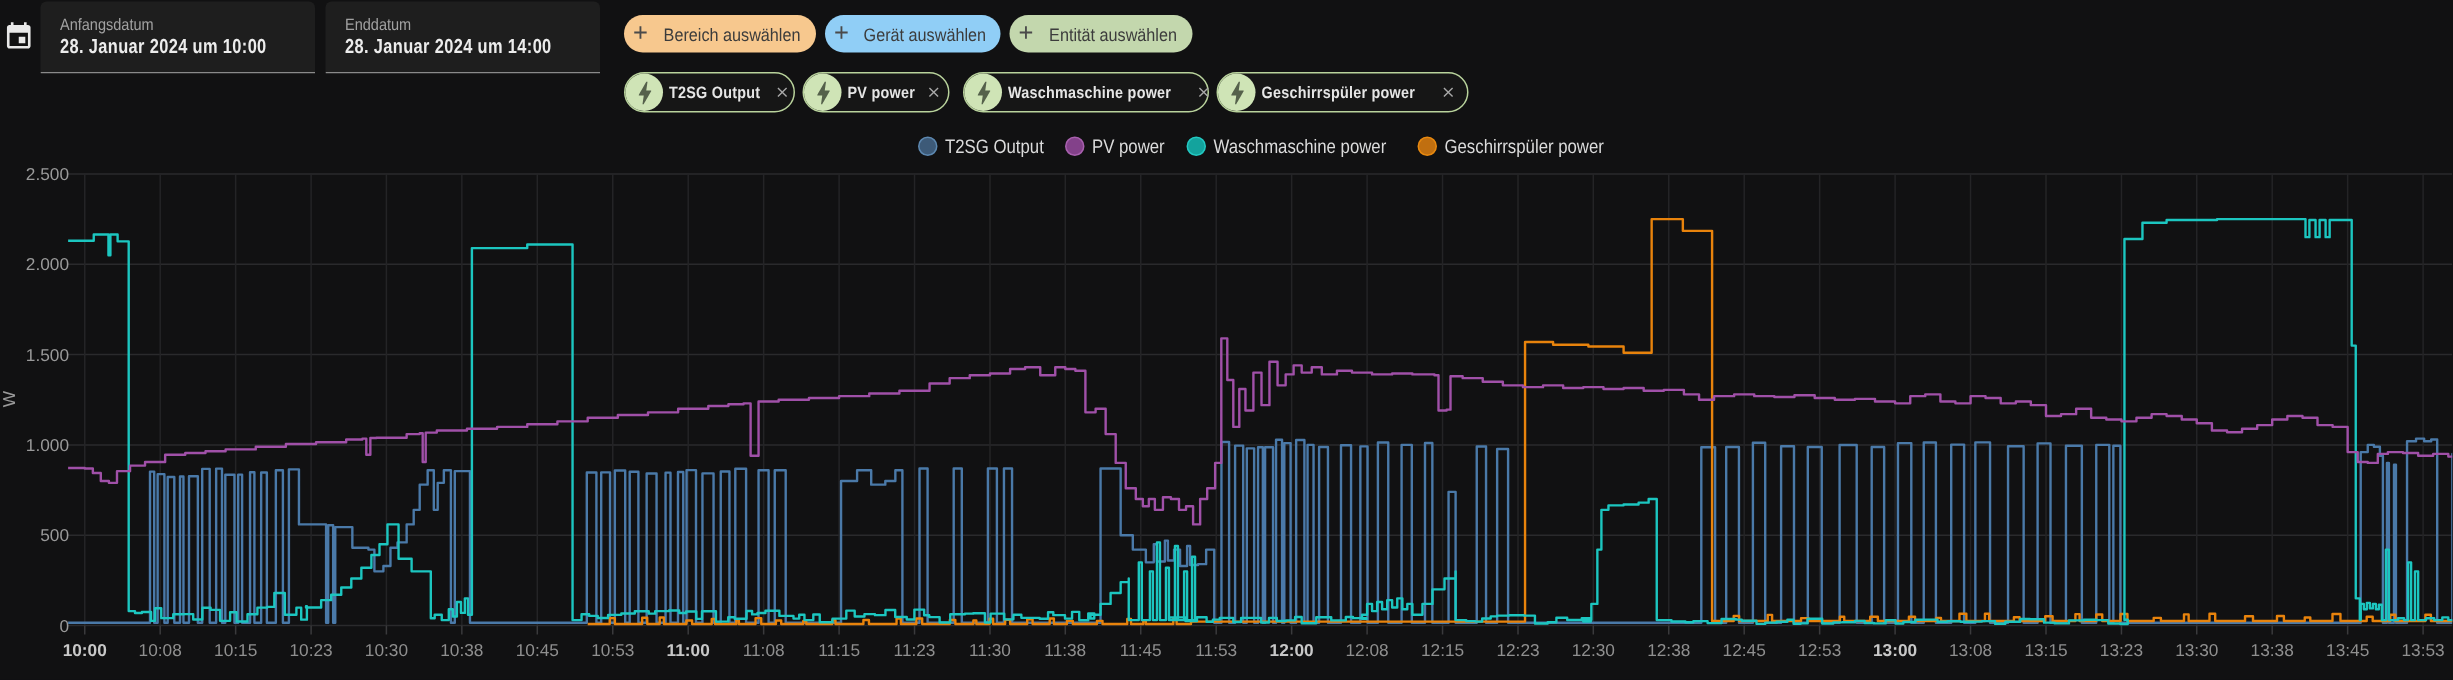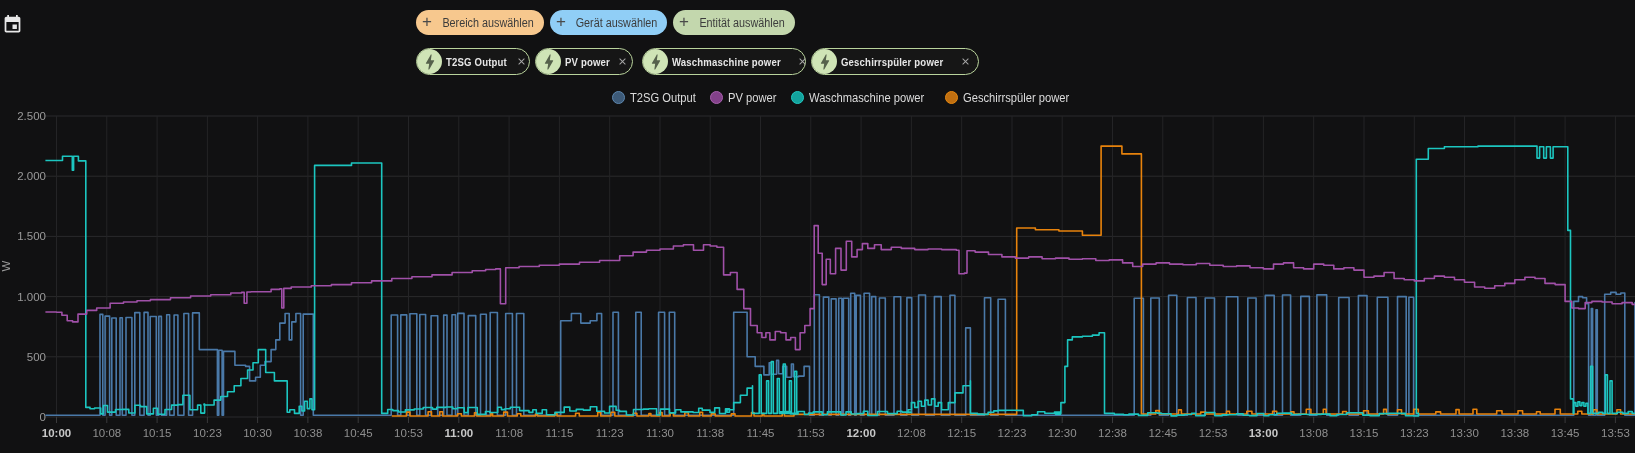--- a/index.html
+++ b/index.html
@@ -19,20 +19,28 @@
 .legend{position:absolute;left:612px;top:90px;height:15px;}
 .li{position:absolute;top:0;display:flex;align-items:center;}
 .ldot{width:13px;height:13px;border-radius:50%;box-sizing:border-box;display:inline-block;flex:none;}
 .lt{font-size:13px;color:#dcdcdc;margin-left:5px;white-space:nowrap;transform:scaleX(.86);transform-origin:0 50%;}
 </style></head>
 <body>
 <div class="wrap">
 <svg style="position:absolute;left:2px;top:14px" width="21" height="21" viewBox="0 0 24 24">
       <path fill="#e8e8e8" d="M19 3h-1V1h-2v2H8V1H6v2H5c-1.11 0-2 .9-2 2v14c0 1.1.89 2 2 2h14c1.1 0 2-.9 2-2V5c0-1.1-.9-2-2-2zm0 16H5V9h14v10zm-2-2h-5v-5h5v5z"></path>
     </svg>
+<div class="dfield" style="left:27px;width:183px">
+  <div class="dlabel">Anfangsdatum</div>
+  <div class="dvalue">28. Januar 2024 um 10:00</div>
+</div>
+<div class="dfield" style="left:217px;width:183px">
+  <div class="dlabel">Enddatum</div>
+  <div class="dvalue">28. Januar 2024 um 14:00</div>
+</div>
 <div class="btn" style="left:416px;width:128px;background:#f7c88e">
       <span class="plus">+</span>
       <span class="bt">Bereich auswählen</span>
     </div>
 <div class="btn" style="left:550px;width:117px;background:#90cef6">
       <span class="plus">+</span>
       <span class="bt">Gerät auswählen</span>
     </div>
 <div class="btn" style="left:673px;width:122px;background:#c3d7ad">
       <span class="plus">+</span>

